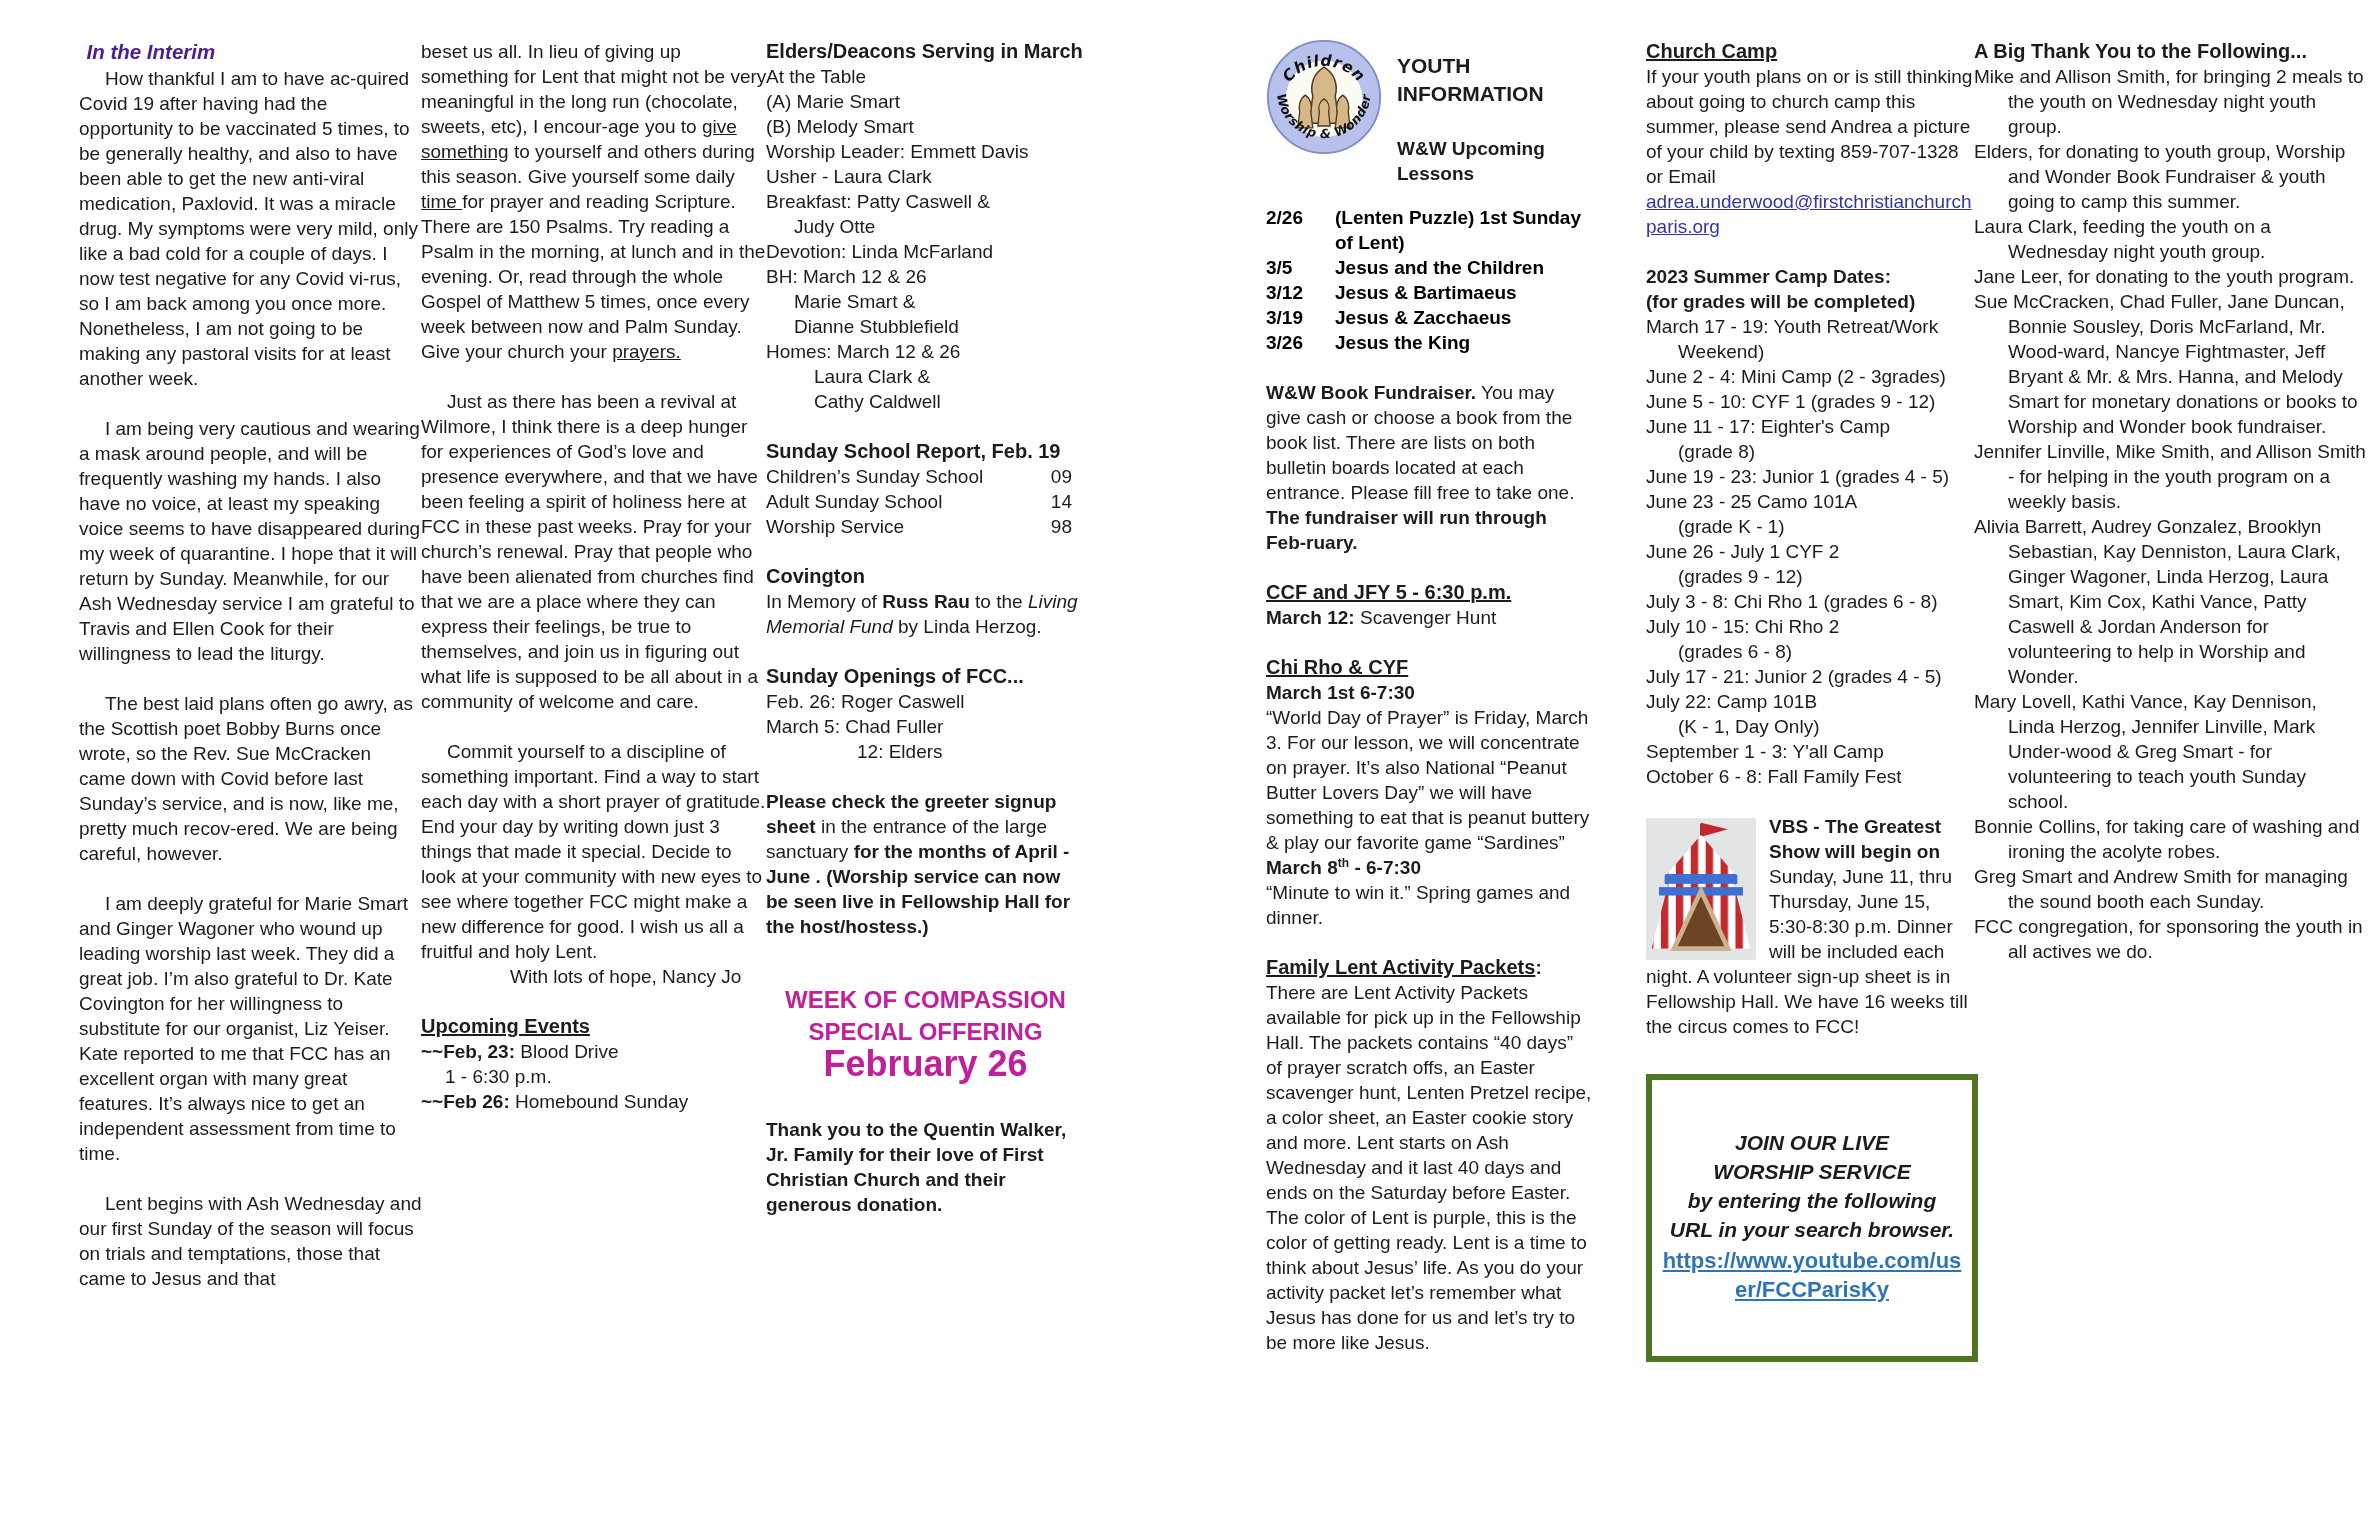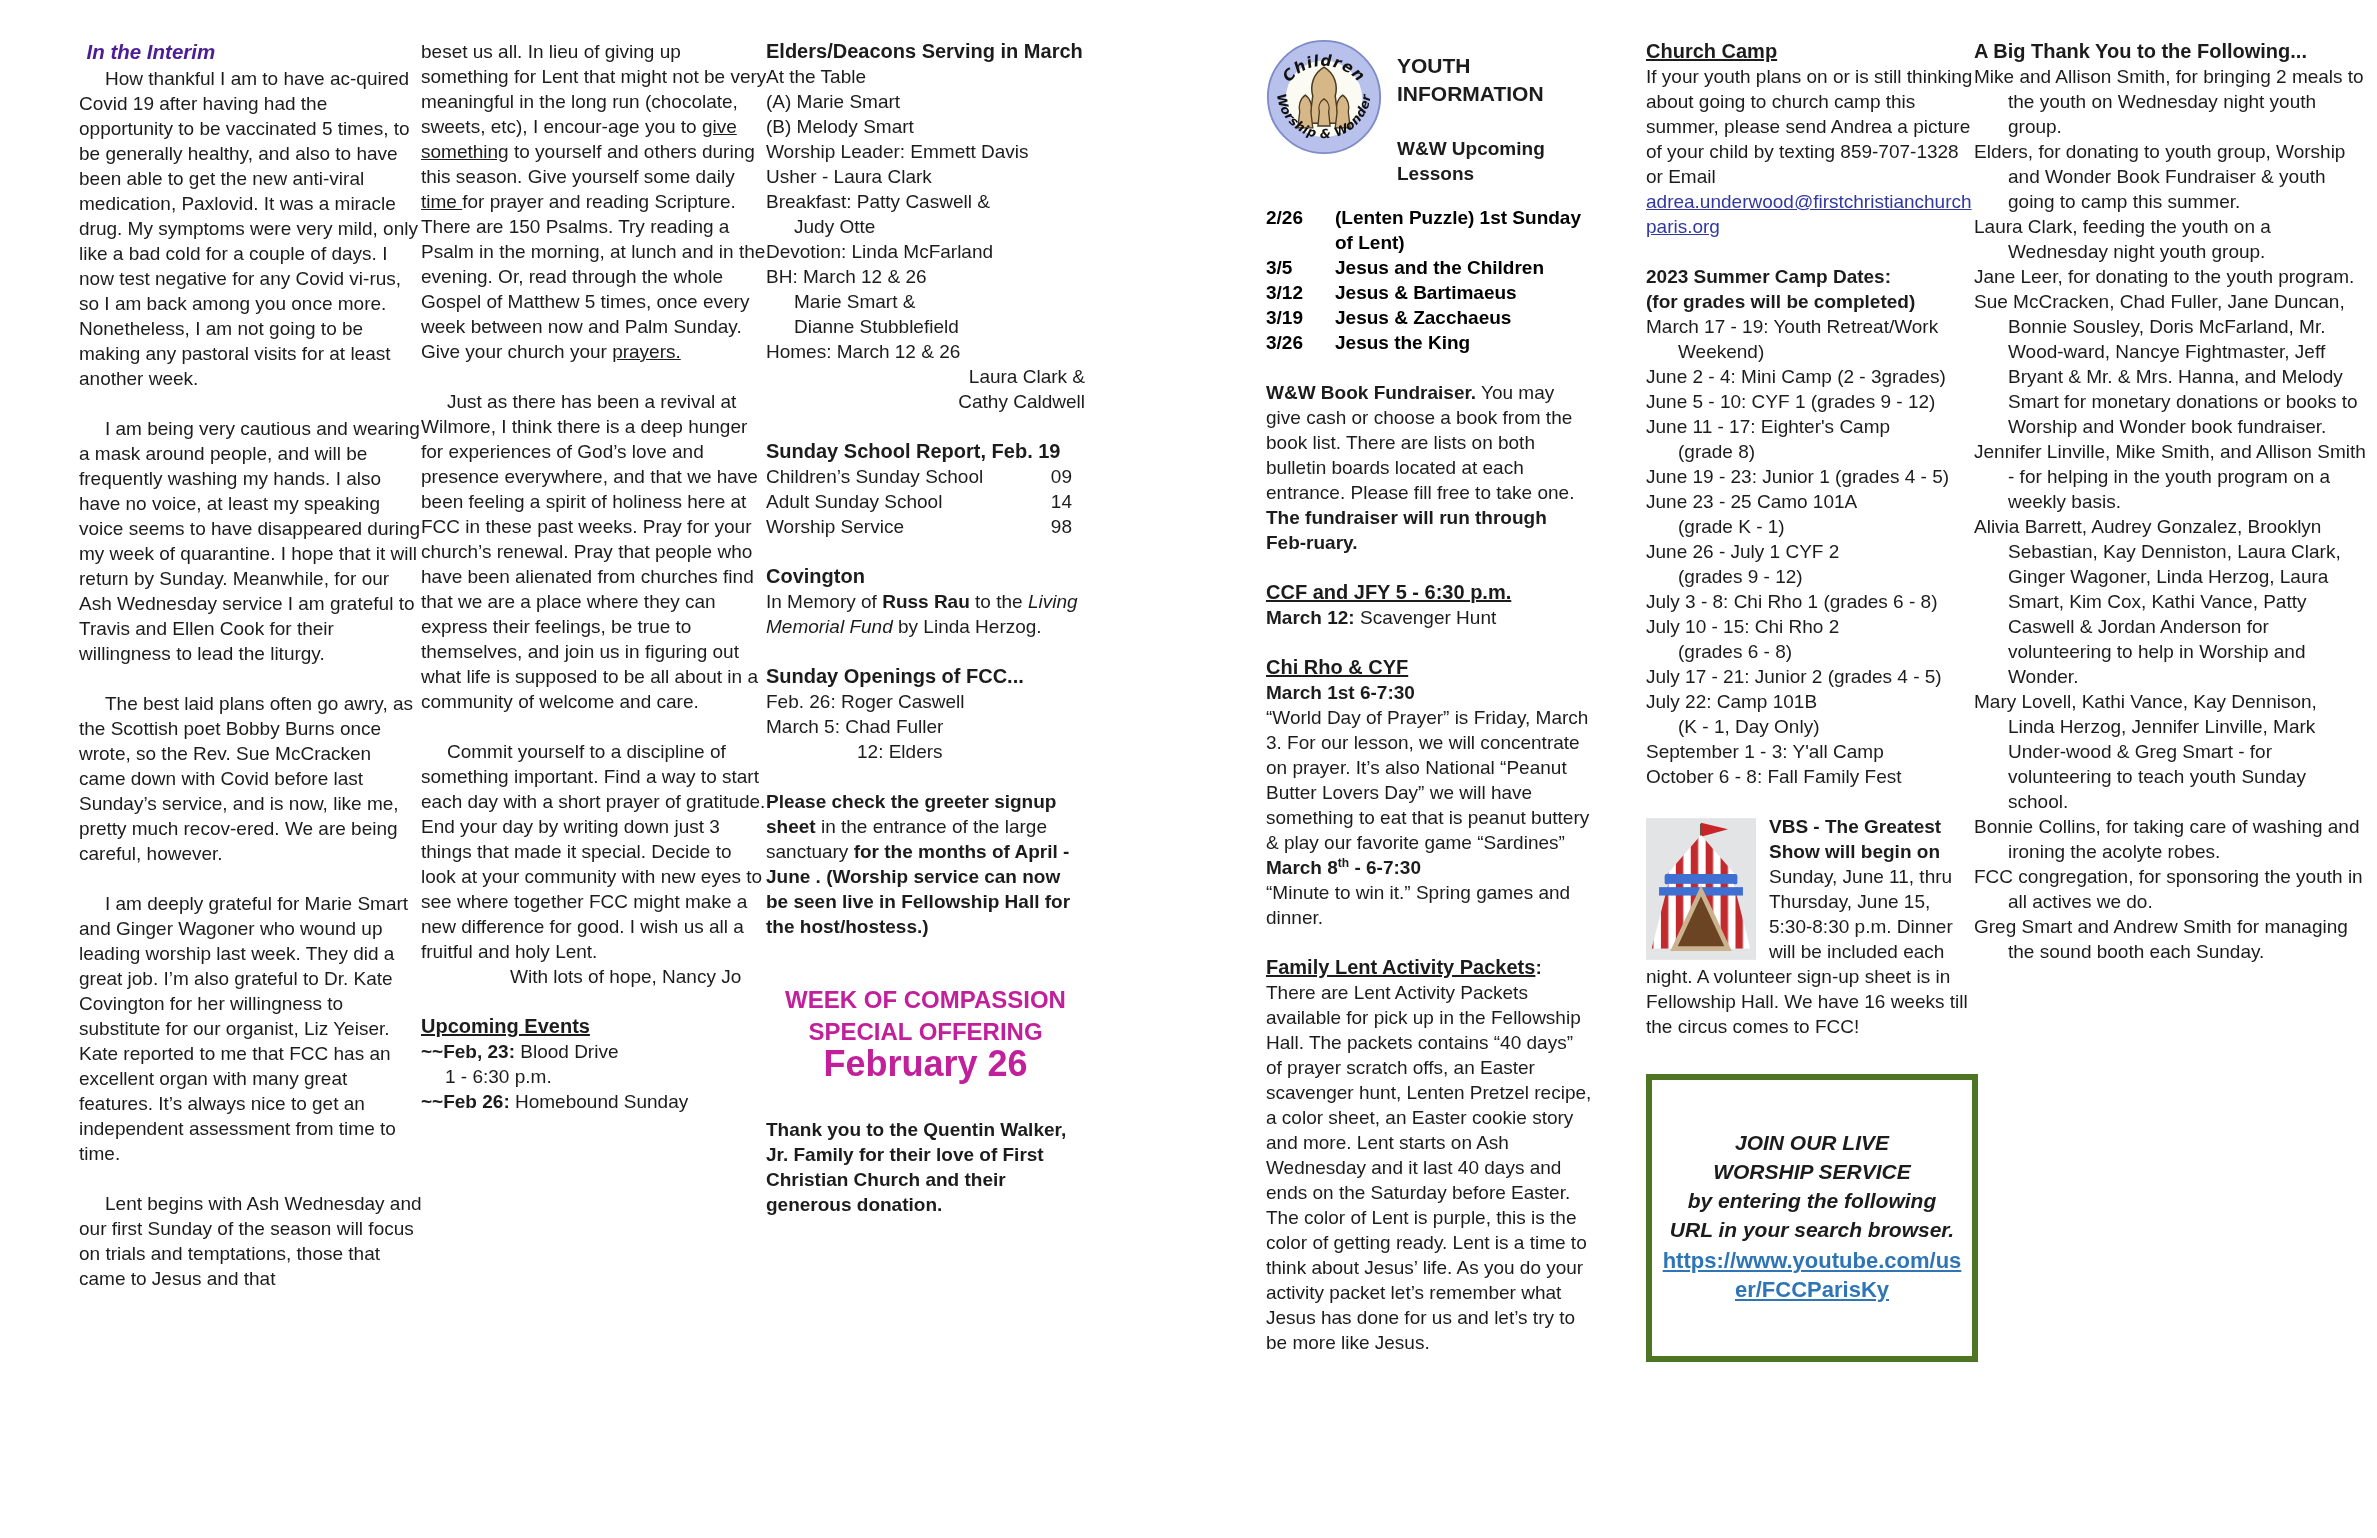--- a/index.html
+++ b/index.html
@@ -17,21 +17,21 @@
   .indent{text-indent:26px;}
   .b{font-weight:bold;}
   .u{text-decoration:underline;}
   .interim-title{color:#4c1d95;font-weight:bold;font-style:italic;font-size:20.5px;margin:0 0 1.9px 7.5px;}
   .signoff{padding-left:89px;margin-bottom:25px;}
   .events-heading{font-weight:bold;text-decoration:underline;font-size:20px;}
   .event-ind{padding-left:24px;}
   .section-title{font-weight:bold;font-size:20px;}
   .gap{height:25px;}
   .eind1{padding-left:28px;}
-  .eind2{padding-left:48px;text-align:right;}
+  .eind2{padding-left:48px;}
   .report-row{display:flex;}
   .report-num{margin-left:auto;padding-right:13px;}
   .opening-ind{padding-left:91px;}
   .woc{color:#C2209B;font-weight:bold;text-align:center;font-size:24px;line-height:32px;margin:45px 0 37px 0;}
   .woc-date{font-size:36px;text-align:center;}
   .quentin{font-weight:bold;}
   .youth-head{display:flex;gap:15px;margin-bottom:18.6px;}
   .logo{width:116px;height:116px;flex:none;}
   .youth-right{padding-top:13px;}
   .youth-title{font-weight:bold;font-size:21px;line-height:28px;width:186px;}
@@ -269,18 +269,18 @@
     <div class="thanks-heading">A Big Thank You to the Following...</div>
     <div class="ty-item">Mike and Allison Smith, for bringing 2 meals to the youth on Wednesday night youth group.</div>
     <div class="ty-item">Elders, for donating to youth group, Worship and Wonder Book Fundraiser &amp; youth going to camp this summer.</div>
     <div class="ty-item">Laura Clark, feeding the youth on a Wednesday night youth group.</div>
     <div class="ty-item">Jane Leer, for donating  to the youth program.</div>
     <div class="ty-item">Sue McCracken, Chad Fuller, Jane Duncan, Bonnie Sousley, Doris McFarland, Mr. Wood-ward, Nancye Fightmaster, Jeff Bryant &amp; Mr. &amp; Mrs. Hanna, and Melody Smart for monetary donations or books to Worship and Wonder book fundraiser.</div>
     <div class="ty-item">Jennifer Linville, Mike Smith, and Allison Smith - for helping in the youth program on a weekly basis.</div>
     <div class="ty-item">Alivia Barrett, Audrey Gonzalez, Brooklyn Sebastian, Kay Denniston, Laura Clark, Ginger Wagoner, Linda Herzog, Laura Smart, Kim Cox, Kathi Vance, Patty Caswell &amp; Jordan Anderson for volunteering to help in  Worship and Wonder.</div>
     <div class="ty-item">Mary Lovell, Kathi Vance, Kay Dennison, Linda Herzog, Jennifer Linville, Mark Under-wood &amp; Greg Smart - for volunteering to teach youth Sunday school.</div>
     <div class="ty-item">Bonnie Collins, for taking care of washing and ironing the acolyte robes.</div>
+    <div class="ty-item">Greg Smart and Andrew Smith for managing the sound booth each Sunday.</div>
     <div class="ty-item">FCC congregation, for sponsoring the youth in all actives we do.</div>
-    <div class="ty-item">Greg Smart and Andrew Smith for managing the sound booth each Sunday.</div>
   </div>
 
 </div>
 
 
 </body></html>

